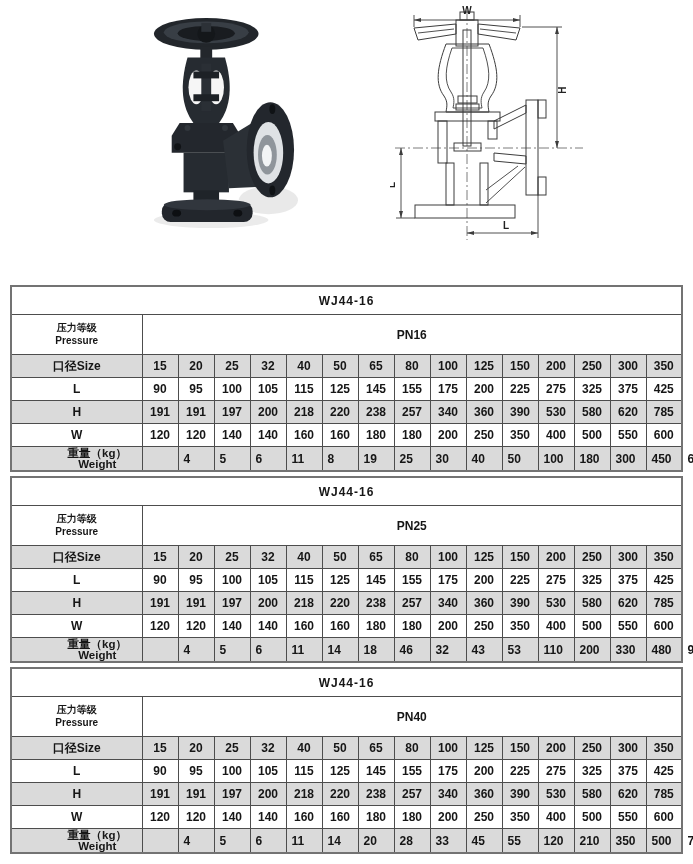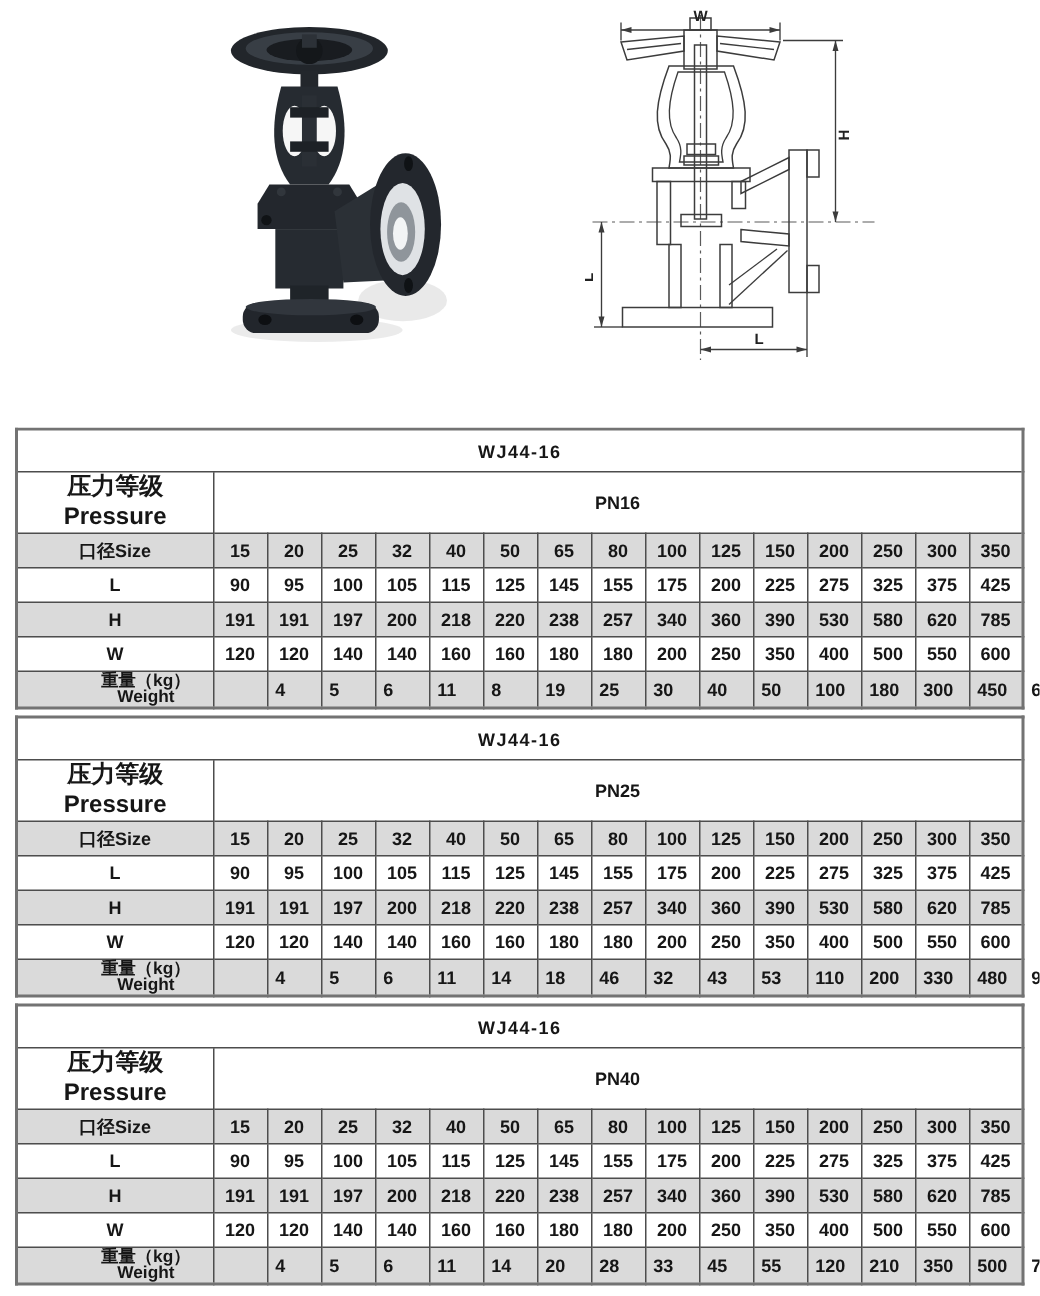--- a/index.html
+++ b/index.html
@@ -20,21 +20,21 @@
   table.spec td{
     border:1px solid #4d4d4d;text-align:center;vertical-align:middle;
     font-size:12px;font-weight:bold;padding:0;color:#161616;background:#ffffff;
   }
   col.c-label{width:131px;}
   td.t-title{height:27px;background:#c8c8c8;font-size:15px;letter-spacing:1px;}
   tr.r-press td{height:39px;}
   tr.r-alt td{background:#dadada;}
   td.t-rowhead{font-size:12px;}
   td.two-line div{line-height:1.0;font-size:11.5px;}
-  tr.r-press td.two-line div{line-height:1.25;font-size:16px;}
+  tr.r-press td.two-line div{line-height:1.25;font-size:10px;}
   tr.r-size td, tr.r-data td{height:22px;}
   tr.r-weight td{height:23px;padding-left:41px;}
   td.two-line.weight div{line-height:0.95;}
 
   
   .dln{stroke:#3c3c3c;stroke-width:1;fill:none;}
   .dthin{stroke:#3c3c3c;stroke-width:0.9;fill:none;}
   .cl{stroke:#5a5a5a;stroke-width:0.8;fill:none;stroke-dasharray:10 3 2 3;}
   .arr{fill:#3c3c3c;stroke:none;}
   .dimtxt{font-family:"Liberation Sans",sans-serif;font-size:10px;font-weight:bold;fill:#222;}

